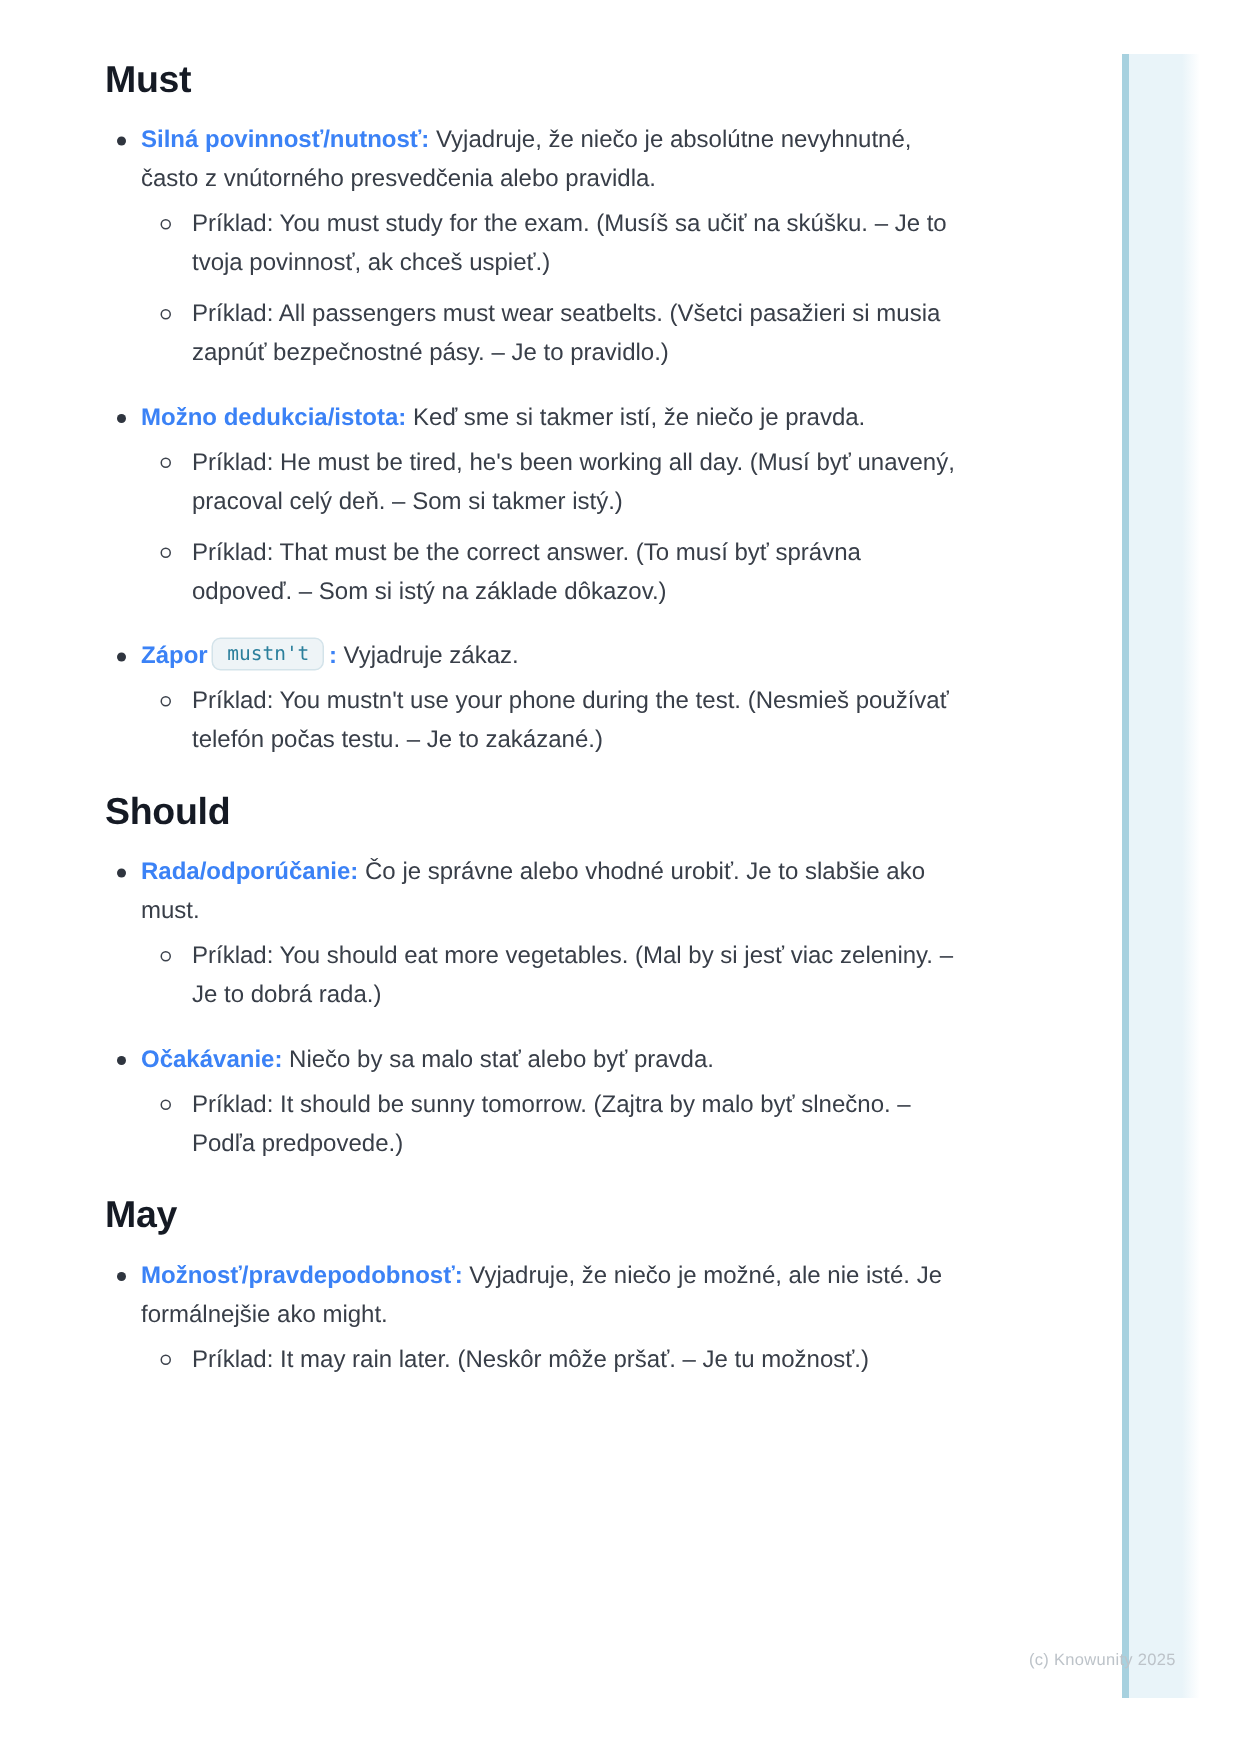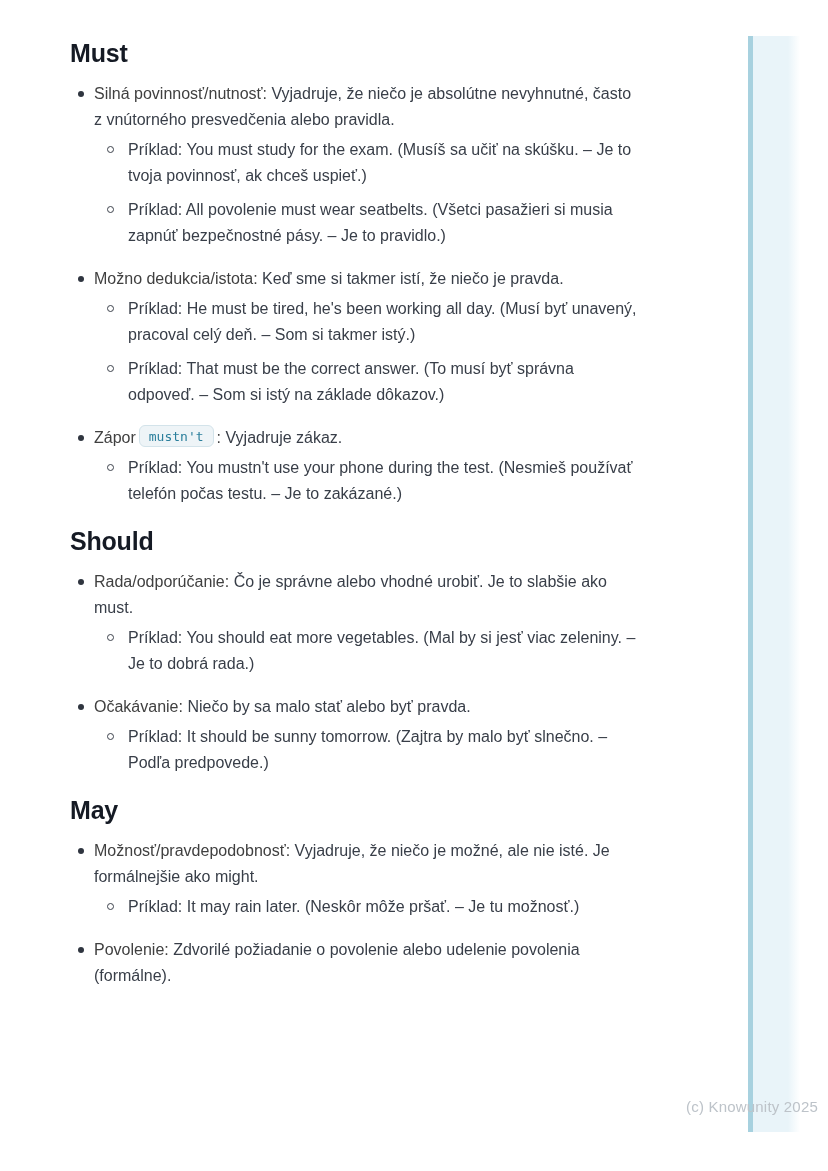--- a/index.html
+++ b/index.html
@@ -12,21 +12,21 @@
   }
   .edge-bar{
     position:absolute;top:36px;left:748px;width:52px;height:1096px;z-index:1;
     background:linear-gradient(to right,
       #a7d1df 0px,#a7d1df 5px,
       #e9f4f9 5px,#e9f4f9 40px,
       rgba(233,244,249,0) 52px);
   }
   .watermark{
     position:absolute;left:686px;top:1100px;z-index:2;
-    font-size:15px;line-height:14px;color:#bdc3c9;letter-spacing:.2px;
+    font-size:11px;line-height:14px;color:#bdc3c9;letter-spacing:.2px;
   }
   .content{position:absolute;left:70px;top:38px;width:570px;z-index:0;}
   h2.section-title{
     font-size:25px;line-height:30px;font-weight:700;color:#151a24;
     letter-spacing:-.2px;margin:19px 0 13px 0;
   }
   .section:first-child h2.section-title{margin-top:0;}
   ul.top-list{list-style:none;margin:0;padding:0;}
   li.top-item{position:relative;padding-left:24px;margin:0 0 17px 0;}
   li.top-item::before{
@@ -35,21 +35,21 @@
   }
   .lead{margin:0;}
   ul.sub-list{list-style:none;margin:4px 0 0 0;padding:0;}
   li.sub-item{position:relative;padding-left:34px;margin:0 0 8px 0;}
   li.sub-item::before{
     content:"";position:absolute;left:13px;top:9px;width:7px;height:7px;
     border-radius:50%;border:1.5px solid #3c424c;background:transparent;
     box-sizing:border-box;
   }
   .seg-n{}
-  .seg-b{font-weight:400;color:#404040;}
+  .seg-b{font-weight:700;color:#3b82f6;}
   .seg-i{}
   .seg-c{
     font-family:"DejaVu Sans Mono","Liberation Mono",monospace;
     font-size:13px;line-height:1;display:inline-block;
     color:#2b7f9c;background:#eef4f7;border:1px solid #d3e3ea;
     border-radius:6px;padding:4px 9px 3px;margin:0 3px;vertical-align:2px;
   }
 </style>
 </head>
 <body>
@@ -59,21 +59,21 @@
 
 <div class="content">
 
   <section class="section">
     <h2 class="section-title">Must</h2>
     <ul class="top-list">
       <li class="top-item">
         <div class="lead"><span class="seg-b">Silná povinnosť/nutnosť:</span><span class="seg-n"> Vyjadruje, že niečo je absolútne nevyhnutné, často z vnútorného presvedčenia alebo pravidla.</span></div>
         <ul class="sub-list">
           <li class="sub-item"><span class="seg-i">Príklad:</span><span class="seg-n"> You </span><span class="seg-i">must</span><span class="seg-n"> study for the exam. (Musíš sa učiť na skúšku. – </span><span class="seg-i">Je to tvoja povinnosť, ak chceš uspieť.</span><span class="seg-n">)</span></li>
-          <li class="sub-item"><span class="seg-i">Príklad:</span><span class="seg-n"> All povolenie </span><span class="seg-i">must</span><span class="seg-n"> wear seatbelts. (Všetci pasažieri si musia zapnúť bezpečnostné pásy. – </span><span class="seg-i">Je to pravidlo.</span><span class="seg-n">)</span></li>
+          <li class="sub-item"><span class="seg-i">Príklad:</span><span class="seg-n"> All passengers </span><span class="seg-i">must</span><span class="seg-n"> wear seatbelts. (Všetci pasažieri si musia zapnúť bezpečnostné pásy. – </span><span class="seg-i">Je to pravidlo.</span><span class="seg-n">)</span></li>
         </ul>
       </li>
       <li class="top-item">
         <div class="lead"><span class="seg-b">Možno dedukcia/istota:</span><span class="seg-n"> Keď sme si takmer istí, že niečo je pravda.</span></div>
         <ul class="sub-list">
           <li class="sub-item"><span class="seg-i">Príklad:</span><span class="seg-n"> He </span><span class="seg-i">must</span><span class="seg-n"> be tired, he's been working all day. (Musí byť unavený, pracoval celý deň. – </span><span class="seg-i">Som si takmer istý.</span><span class="seg-n">)</span></li>
           <li class="sub-item"><span class="seg-i">Príklad:</span><span class="seg-n"> That </span><span class="seg-i">must</span><span class="seg-n"> be the correct answer. (To musí byť správna odpoveď. – </span><span class="seg-i">Som si istý na základe dôkazov.</span><span class="seg-n">)</span></li>
         </ul>
       </li>
       <li class="top-item">
@@ -105,19 +105,16 @@
 
   <section class="section">
     <h2 class="section-title">May</h2>
     <ul class="top-list">
       <li class="top-item">
         <div class="lead"><span class="seg-b">Možnosť/pravdepodobnosť:</span><span class="seg-n"> Vyjadruje, že niečo je možné, ale nie isté. Je formálnejšie ako </span><span class="seg-i">might</span><span class="seg-n">.</span></div>
         <ul class="sub-list">
           <li class="sub-item"><span class="seg-i">Príklad:</span><span class="seg-n"> It </span><span class="seg-i">may</span><span class="seg-n"> rain later. (Neskôr môže pršať. – </span><span class="seg-i">Je tu možnosť.</span><span class="seg-n">)</span></li>
         </ul>
       </li>
-      <li class="top-item">
-        <div class="lead"><span class="seg-b">Povolenie:</span><span class="seg-n"> Zdvorilé požiadanie o povolenie alebo udelenie povolenia (formálne).</span></div>
-      </li>
     </ul>
   </section>
 
 </div>
 
 </body></html>

